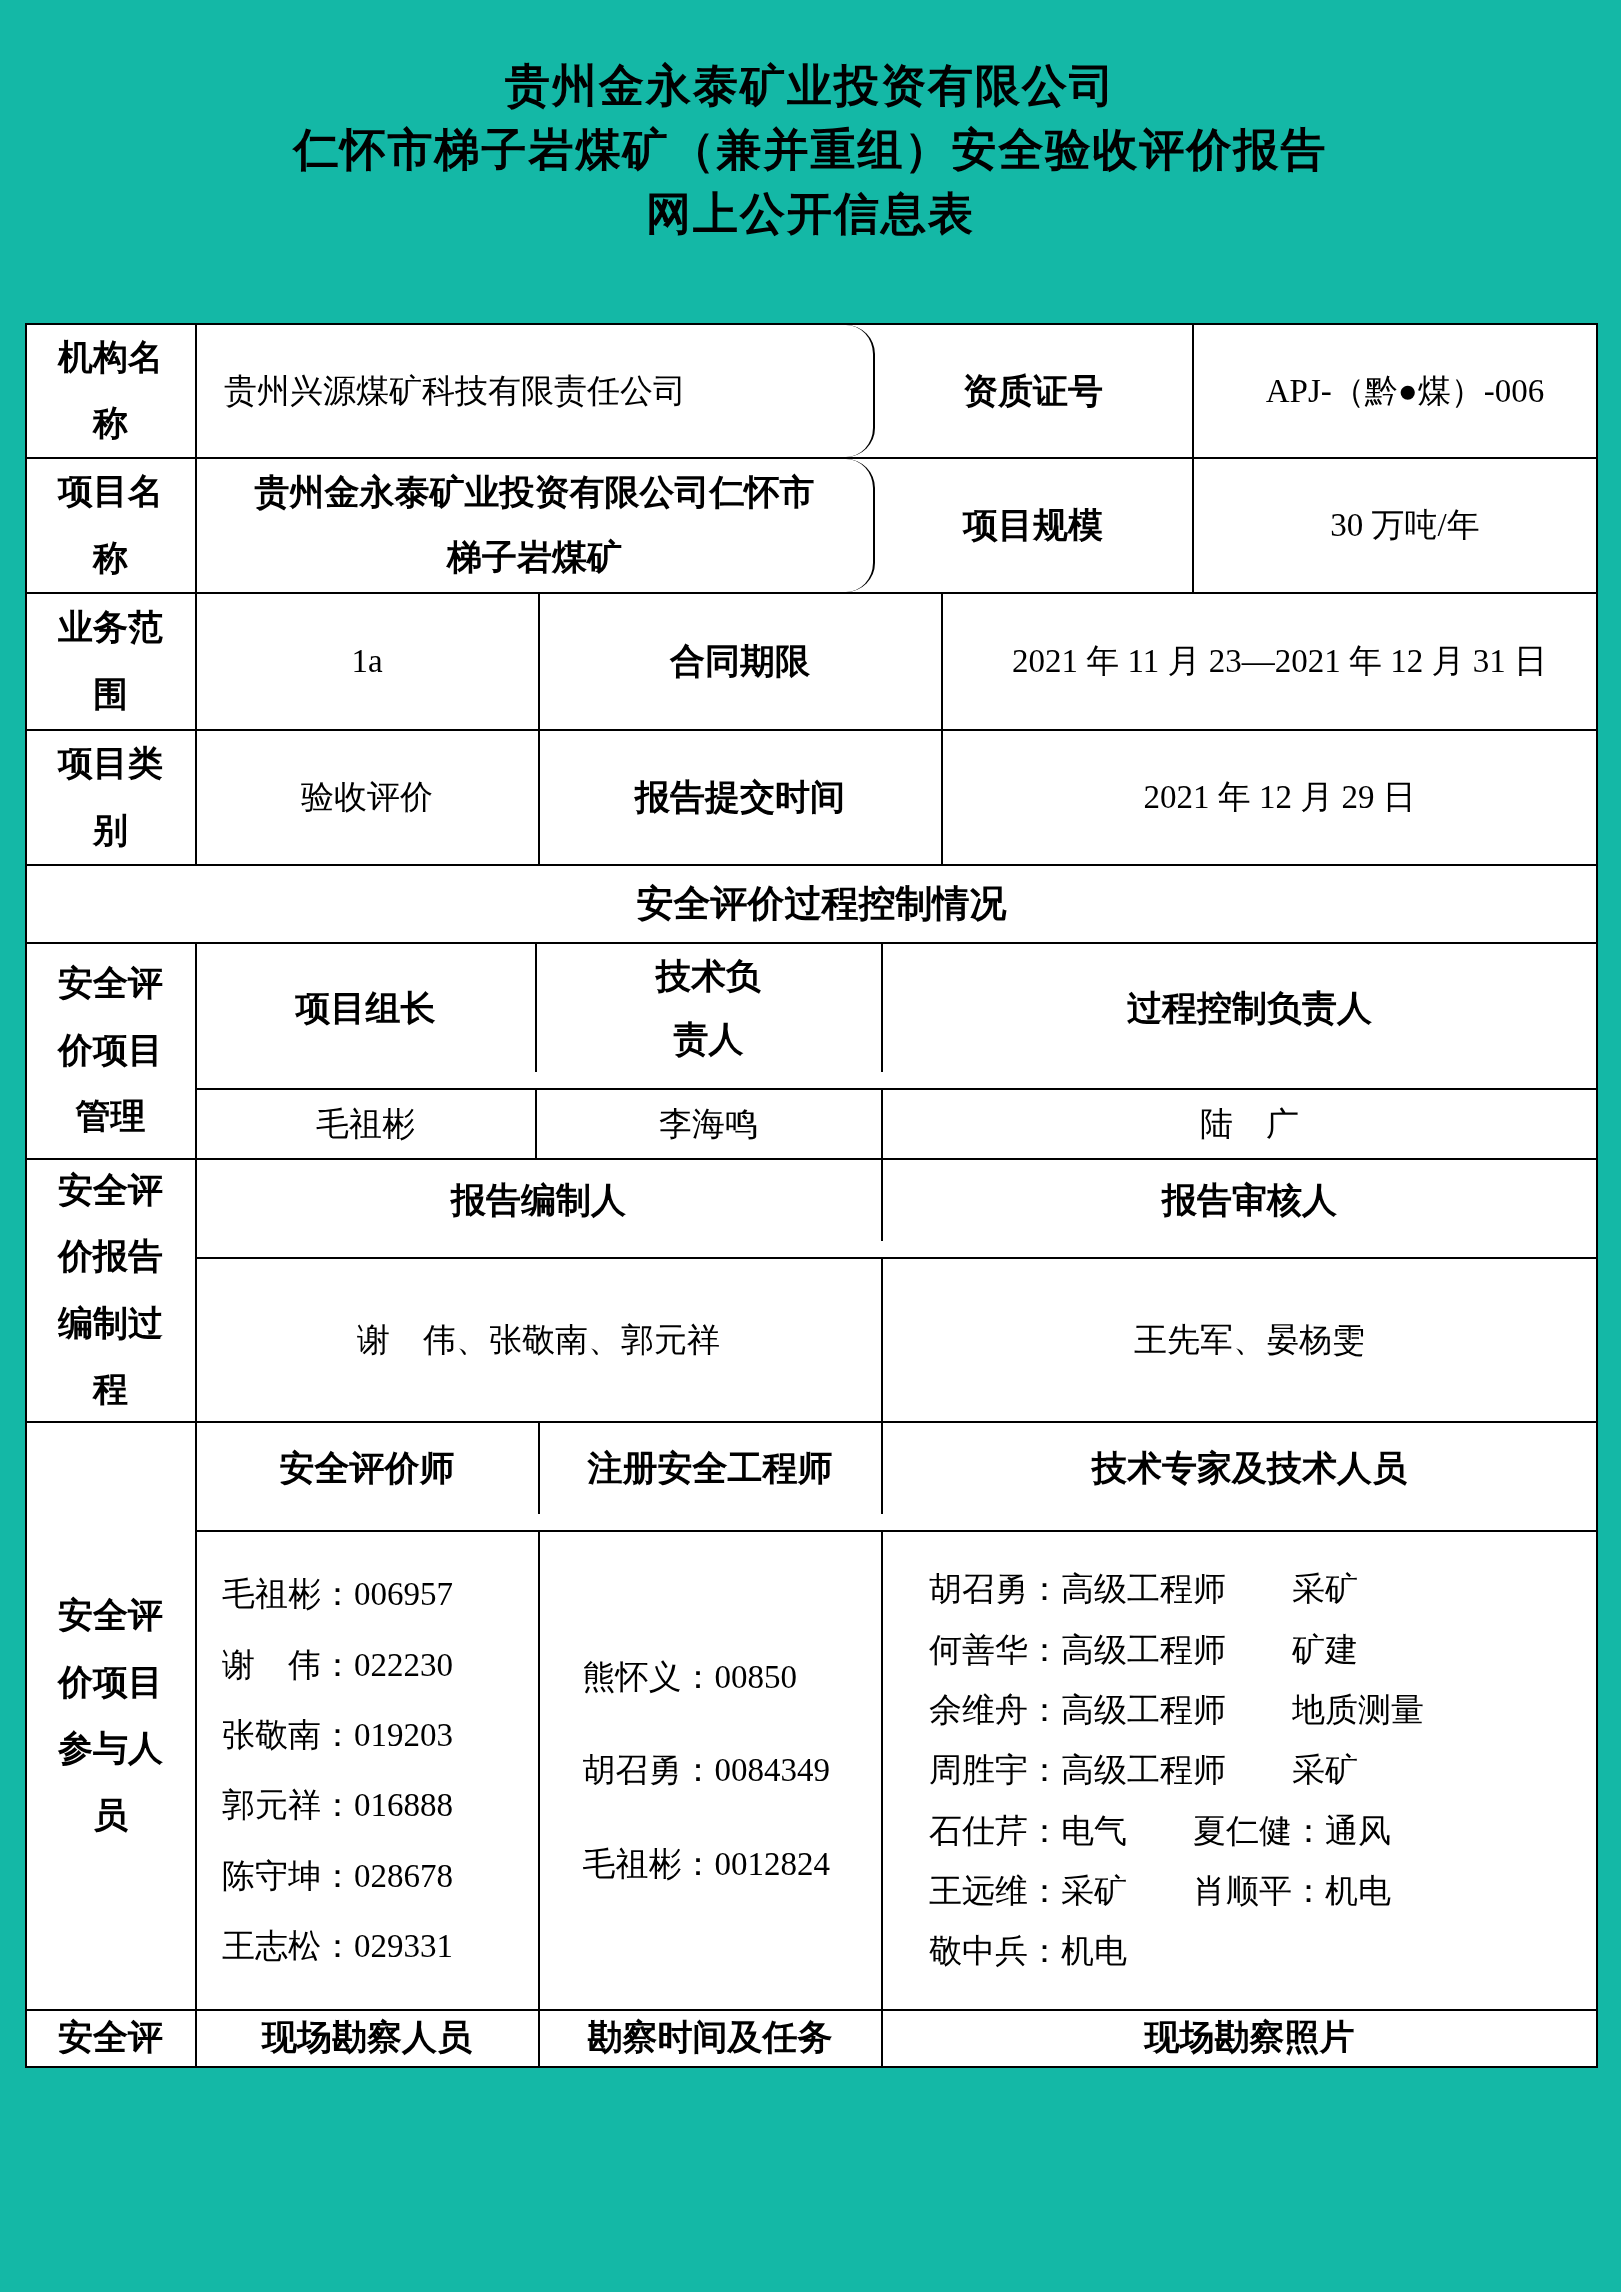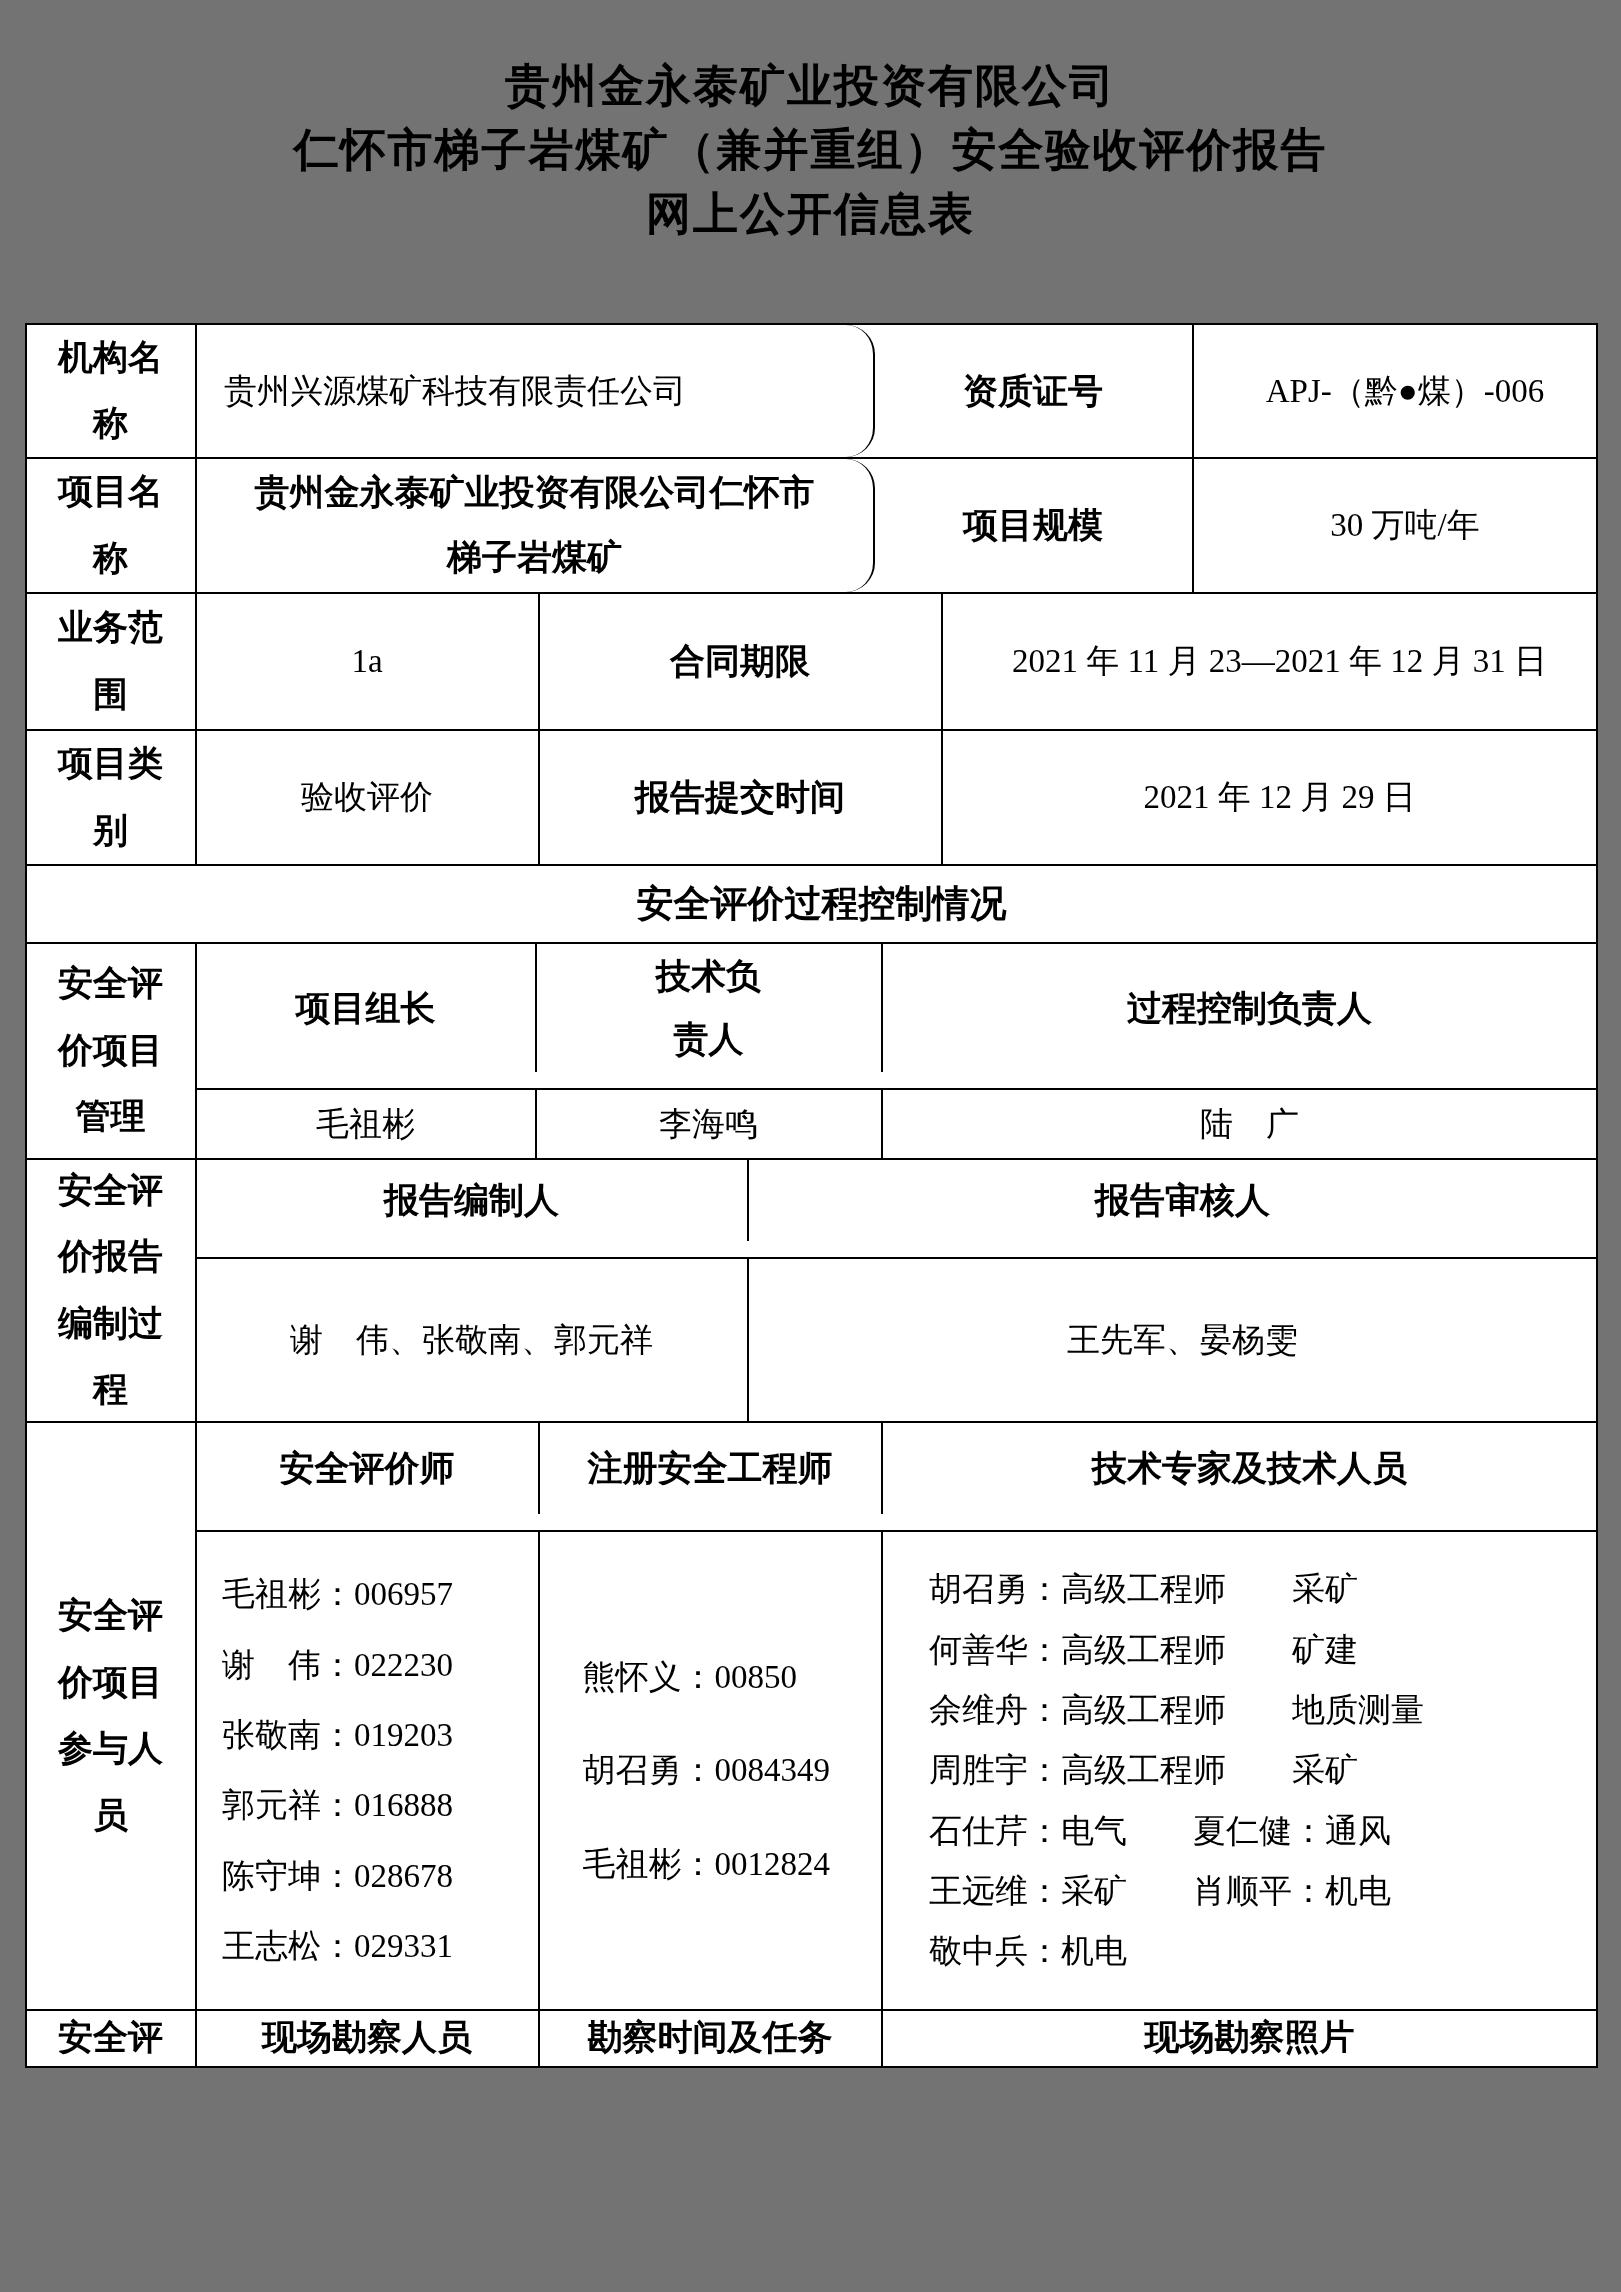--- a/index.html
+++ b/index.html
@@ -2,21 +2,21 @@
 <html><head>
 <meta charset="utf-8">
 <style>
   * { margin:0; padding:0; box-sizing:border-box; }
   html,body { background:#ffffff; }
   body {
     width:1621px; height:2293px;
     color:#000;
     font-family:"Liberation Serif", serif;
   }
-  .page { position:relative; width:1621px; height:2293px; background:#737373; overflow:hidden; }
+  .page { position:relative; width:1621px; height:2293px; background:#14b8a6; overflow:hidden; }
 
   .titles { padding-top:55px; text-align:center; font-weight:bold; font-size:45px; line-height:1.42; letter-spacing:2px; }
 
   .grid { position:absolute; left:24.5px; top:323px; width:1573px; border:2.9px solid #000; background:#fff; }
 
   .band { display:flex; border-top:2px solid #000; }
   .band.first { border-top:none; }
   .band.thick { border-top:2.9px solid #000; }
 
   .cell {
@@ -30,21 +30,21 @@
 
   .lab { width:170px; font-weight:bold; font-size:35px; line-height:1.9; }
   .hdr { font-weight:bold; font-size:35px; line-height:1.8; }
   .val { font-size:33px; }
   .valbold { font-size:35px; font-weight:bold; line-height:1.85; }
   .bighdr { font-weight:bold; font-size:37px; }
 
   .w692{width:678px;border-radius:29px;} .w325{width:319px;}
   .w350{width:343px;} .w431{width:403px;}
   .w347{width:340px;} .w353{width:346px;}
-  .w700{width:552px;}
+  .w700{width:686px;}
 
   .merge { flex:1; display:flex; flex-direction:column;gap:16px; }
   .sub { display:flex; }
   .sub.rest { flex:1; border-top:2px solid #000; }
 
   .listcol {
     flex-direction:column; align-items:flex-start; justify-content:space-around;
     text-align:left; padding:27.4px 7.8px 27.4px 25.5px; font-size:33px;
   }
   .listcol > div { white-space:pre; }

